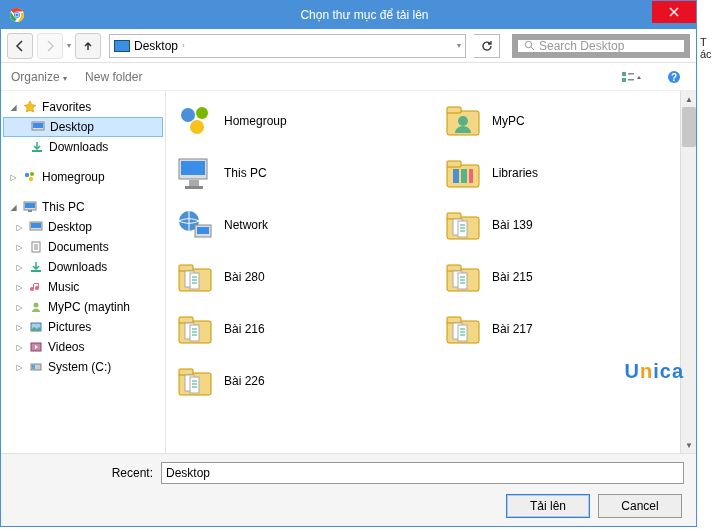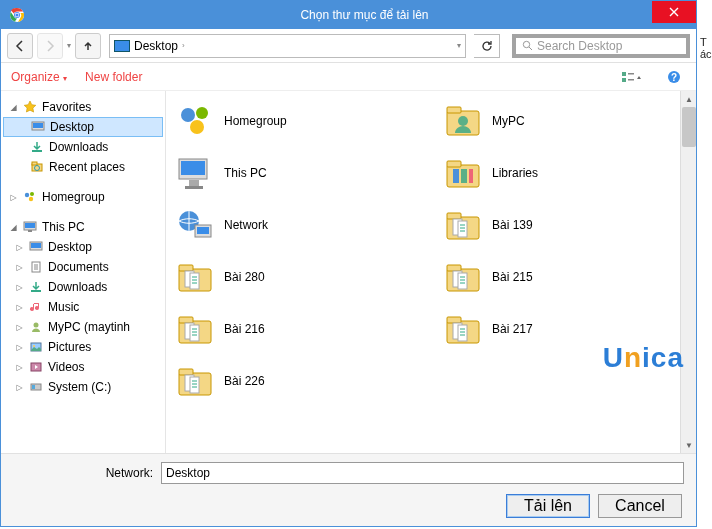--- a/index.html
+++ b/index.html
@@ -12,24 +12,24 @@
 .titlebar .title { flex: 1; text-align: center; font-size: 12px; }
 .titlebar .close { width: 44px; height: 22px; background: #e81123; color: #fff; display: flex; align-items: center; justify-content: center; position: absolute; right: 0; top: 0; }
 
 .navbar { height: 34px; border-bottom: 1px solid #e1e1e1; display: flex; align-items: center; padding: 0 6px; gap: 4px; background: #fff; }
 .navbtn { width: 26px; height: 26px; border: 1px solid #ccc; border-radius: 3px; display: flex; align-items: center; justify-content: center; background: #f5f5f5; color: #555; }
 .navbtn.disabled { opacity: .5; }
 .breadcrumb { flex: 1; height: 24px; border: 1px solid #bbb; display: flex; align-items: center; padding: 0 4px; gap: 4px; margin: 0 4px; }
 .bc-icon { width: 16px; height: 12px; background: #3a8de8; border: 1px solid #156; }
 .breadcrumb .chev { color: #888; font-size: 8px; }
 .refresh { width: 26px; height: 24px; border: 1px solid #bbb; border-left: none; display: flex; align-items: center; justify-content: center; color: #555; }
-.search { width: 178px; height: 24px; border: 4px solid #a3a3a3; display: flex; align-items: center; padding: 0 6px; color: #999; gap: 4px; margin-left: 8px; }
+.search { width: 178px; height: 24px; border: 6px solid #a3a3a3; display: flex; align-items: center; padding: 0 6px; color: #999; gap: 4px; margin-left: 8px; }
 
 .toolbar { height: 28px; background: #fff; display: flex; align-items: center; padding: 0 10px; gap: 18px; border-bottom: 1px solid #eee; }
-.toolbar .lnk { color: #ef4444; font-size: 12px; cursor: default; }
+.toolbar .lnk { color: #737373; font-size: 12px; cursor: default; }
 .toolbar .spacer { flex: 1; }
 .toolbar .iconbtn { width: 24px; height: 22px; display: flex; align-items: center; justify-content: center; color: #555; }
 
 .body { flex: 1; display: flex; overflow: hidden; }
 
 .sidebar { width: 165px; border-right: 1px solid #e5e5e5; padding: 6px 2px; overflow: hidden; }
 .nav-sec { margin-bottom: 10px; }
 .nav-head, .nav-item { display: flex; align-items: center; gap: 4px; padding: 2px 4px 2px 6px; height: 20px; white-space: nowrap; }
 .nav-head { font-size: 12px; }
 .nav-item { padding-left: 26px; }
@@ -45,24 +45,24 @@
 .scroll-thumb { position: absolute; top: 16px; width: 14px; left: 1px; height: 40px; background: #c7c7c7; border-radius: 2px; }
 .scrollbar .arr { position: absolute; left: 0; width: 16px; height: 16px; display: flex; align-items: center; justify-content: center; font-size: 8px; color: #666; background: #f0f0f0; }
 .scrollbar .arr.up { top: 0; }
 .scrollbar .arr.dn { bottom: 0; }
 
 .footer { border-top: 1px solid #e1e1e1; padding: 8px 12px; display: flex; flex-direction: column; gap: 10px; background: #f5f5f5; }
 .folder-row { display: flex; align-items: center; gap: 8px; }
 .folder-row label { width: 140px; text-align: right; }
 .folder-row input { flex: 1; height: 22px; border: 1px solid #999; padding: 0 4px; font-family: inherit; font-size: 12px; }
 .btn-row { display: flex; justify-content: flex-end; gap: 8px; padding-right: 2px; }
-.btn { min-width: 84px; height: 24px; border: 1px solid #999; background: #eee; padding: 0 14px; font-family: inherit; font-size: 16px; }
+.btn { min-width: 84px; height: 24px; border: 1px solid #999; background: #eee; padding: 0 14px; font-family: inherit; font-size: 12px; }
 .btn.primary { border: 1px solid #3b7dd8; box-shadow: 0 0 0 1px #a8ccf0 inset; }
 
-.watermark { position: absolute; right: 28px; top: 342px; font-size: 28px; font-weight: 600; letter-spacing: 1px; pointer-events: none; }
+.watermark { position: absolute; right: 28px; top: 360px; font-size: 20px; font-weight: 600; letter-spacing: 1px; pointer-events: none; }
 .watermark .u { color: #2c7ed6; }
 .watermark .n { color: #f0a020; }
 .watermark .i { color: #2c7ed6; }
 .watermark .c { color: #2c7ed6; }
 .watermark .a { color: #2c7ed6; }
 
 .rightedge { position: absolute; right: 0; top: 36px; width: 12px; font-size: 11px; color: #222; }
 
 svg { display: block; }
 </style>
@@ -177,30 +177,20 @@
             </div>
             <div class="nav-item">
               <span class="ic">
                 <svg width="14" height="14" viewBox="0 0 14 14">
                   <path d="M7 2v6M4 6l3 3 3-3" stroke="#3a8" fill="none" stroke-width="1.5"></path>
                   <rect x="2" y="10" width="10" height="2" fill="#3a8"></rect>
                 </svg>
               </span>
               <span>Downloads</span>
             </div>
-            <div class="nav-item">
-              <span class="ic">
-                <svg width="14" height="14" viewBox="0 0 14 14">
-                  <rect x="2" y="4" width="10" height="7" fill="#f4d785" stroke="#c89600"></rect>
-                  <rect x="2" y="2" width="5" height="3" fill="#f4d785" stroke="#c89600"></rect>
-                  <circle cx="7" cy="8" r="2.5" fill="none" stroke="#39a"></circle>
-                </svg>
-              </span>
-              <span>Recent places</span>
-            </div>
           </div>
       </div>
 
       <div class="nav-sec">
         <div class="nav-head">
           <span class="tree-arrow">▷</span>
           <span class="ic">
               <svg width="14" height="14" viewBox="0 0 14 14">
                 <circle cx="4" cy="5" r="2.2" fill="#4a90d9"></circle>
                 <circle cx="9" cy="4" r="2" fill="#7ab800"></circle>
@@ -442,21 +432,21 @@
       <div class="scrollbar">
         <div class="arr up">▲</div>
         <div class="scroll-thumb"></div>
         <div class="arr dn">▼</div>
       </div>
     </div>
   </div>
 
   <div class="footer">
     <div class="folder-row">
-      <label>Network:</label>
+      <label>Recent:</label>
       <input type="text" value="Desktop" style="">
     </div>
     <div class="btn-row">
       <button class="btn primary">Tải lên</button>
       <button class="btn">Cancel</button>
     </div>
   </div>
 
 </div>
 

